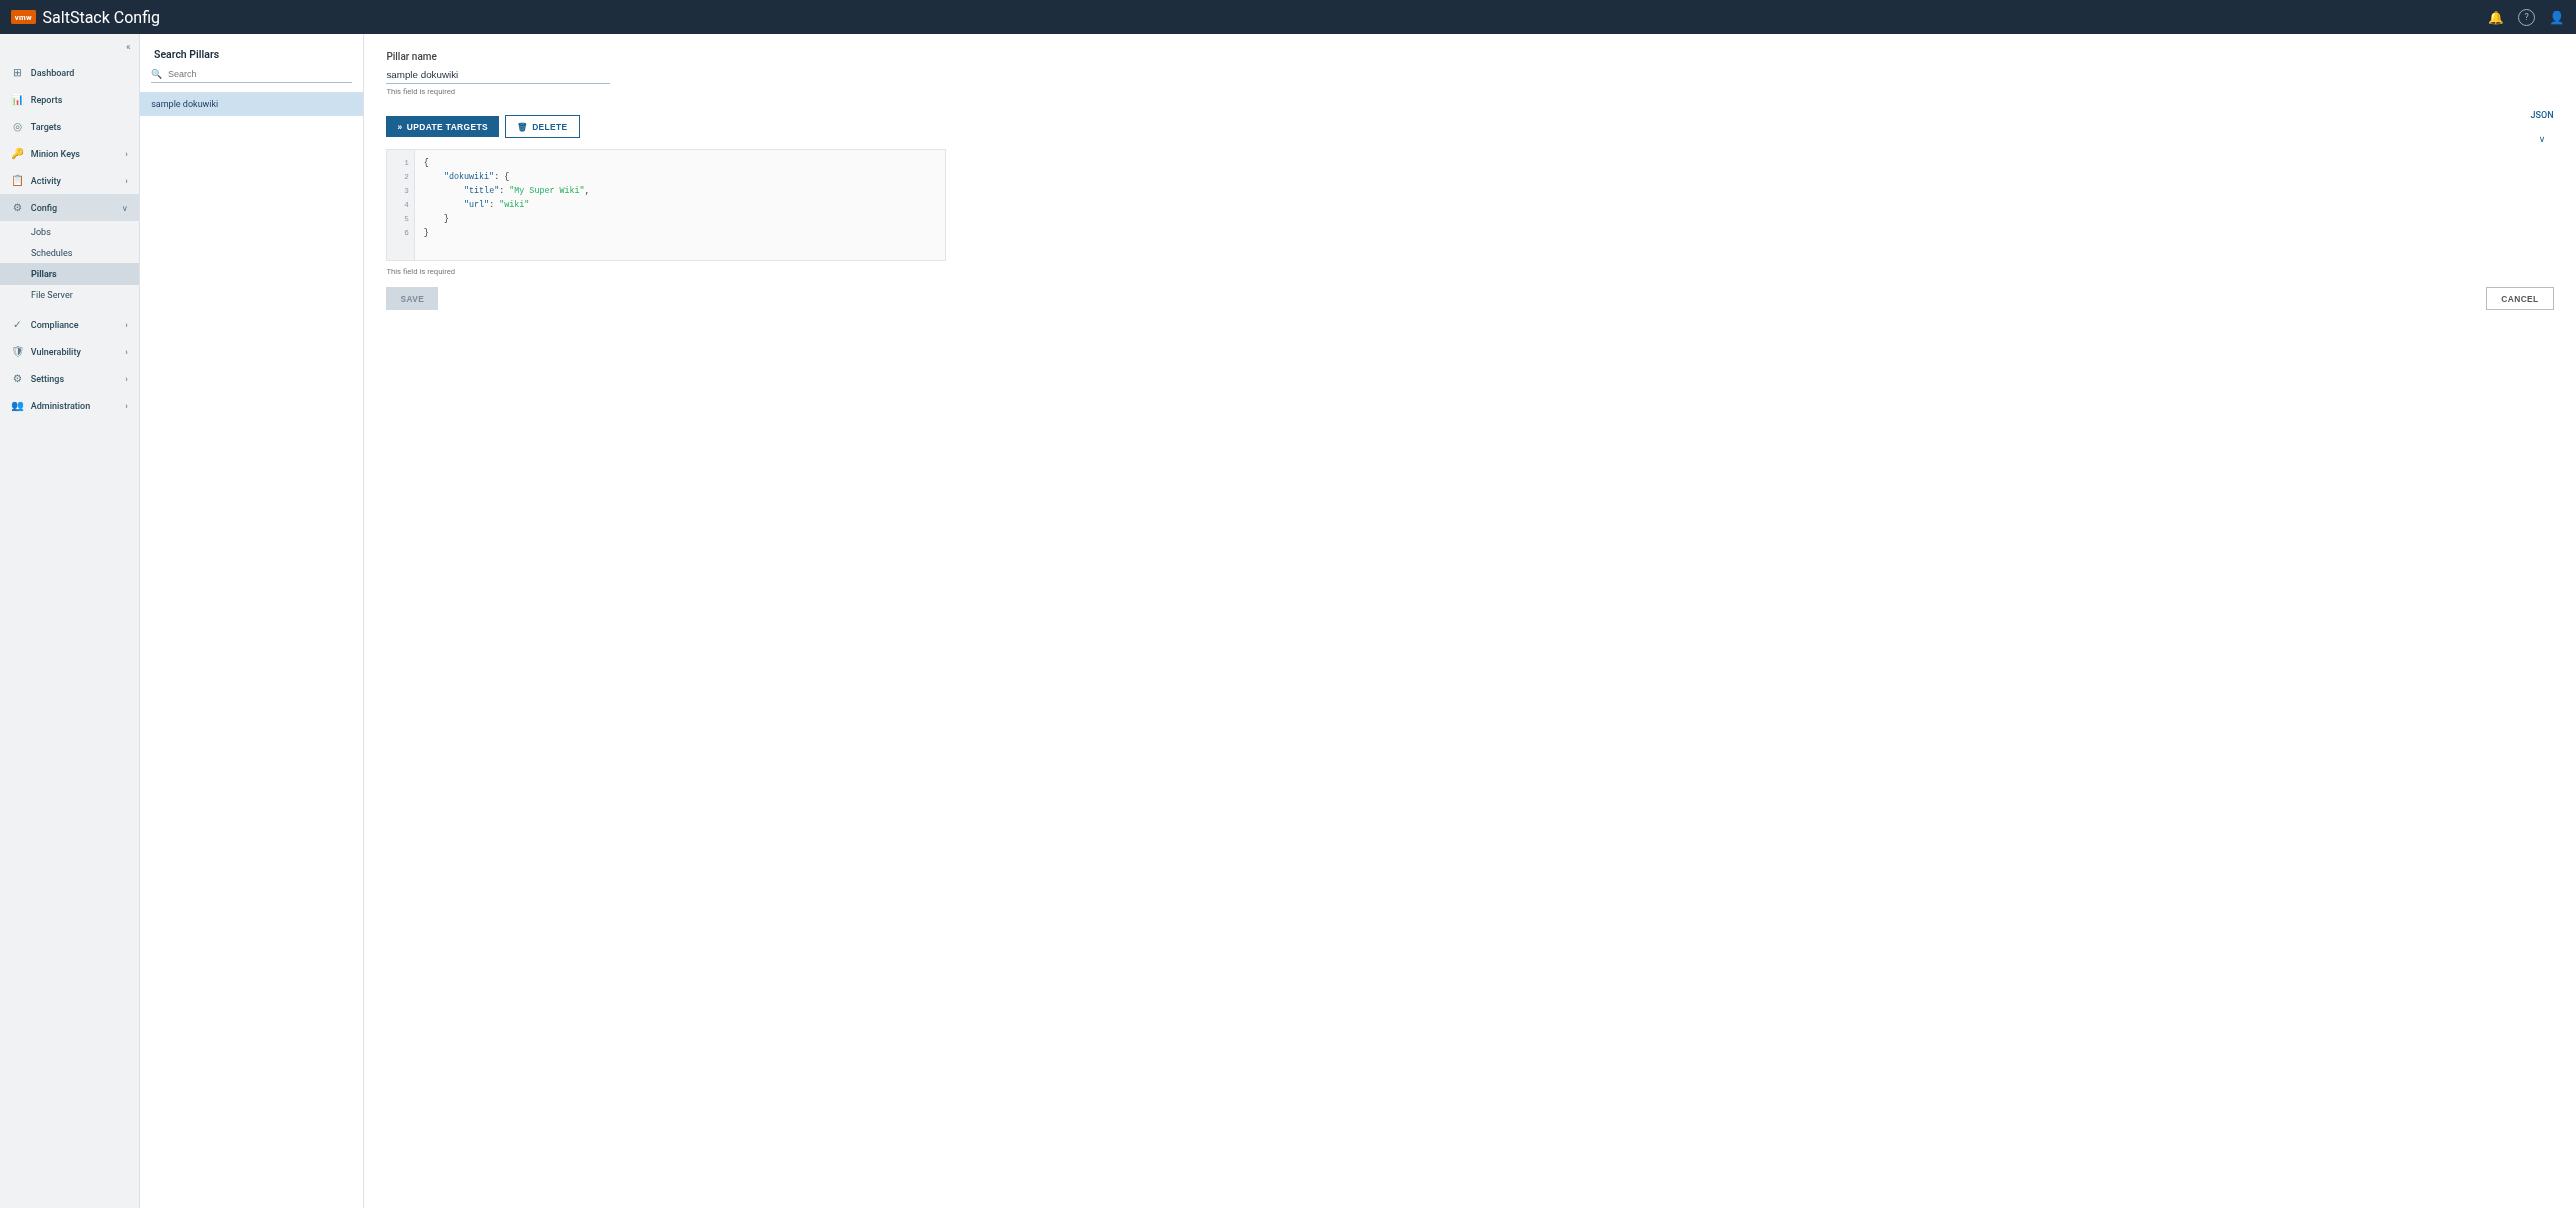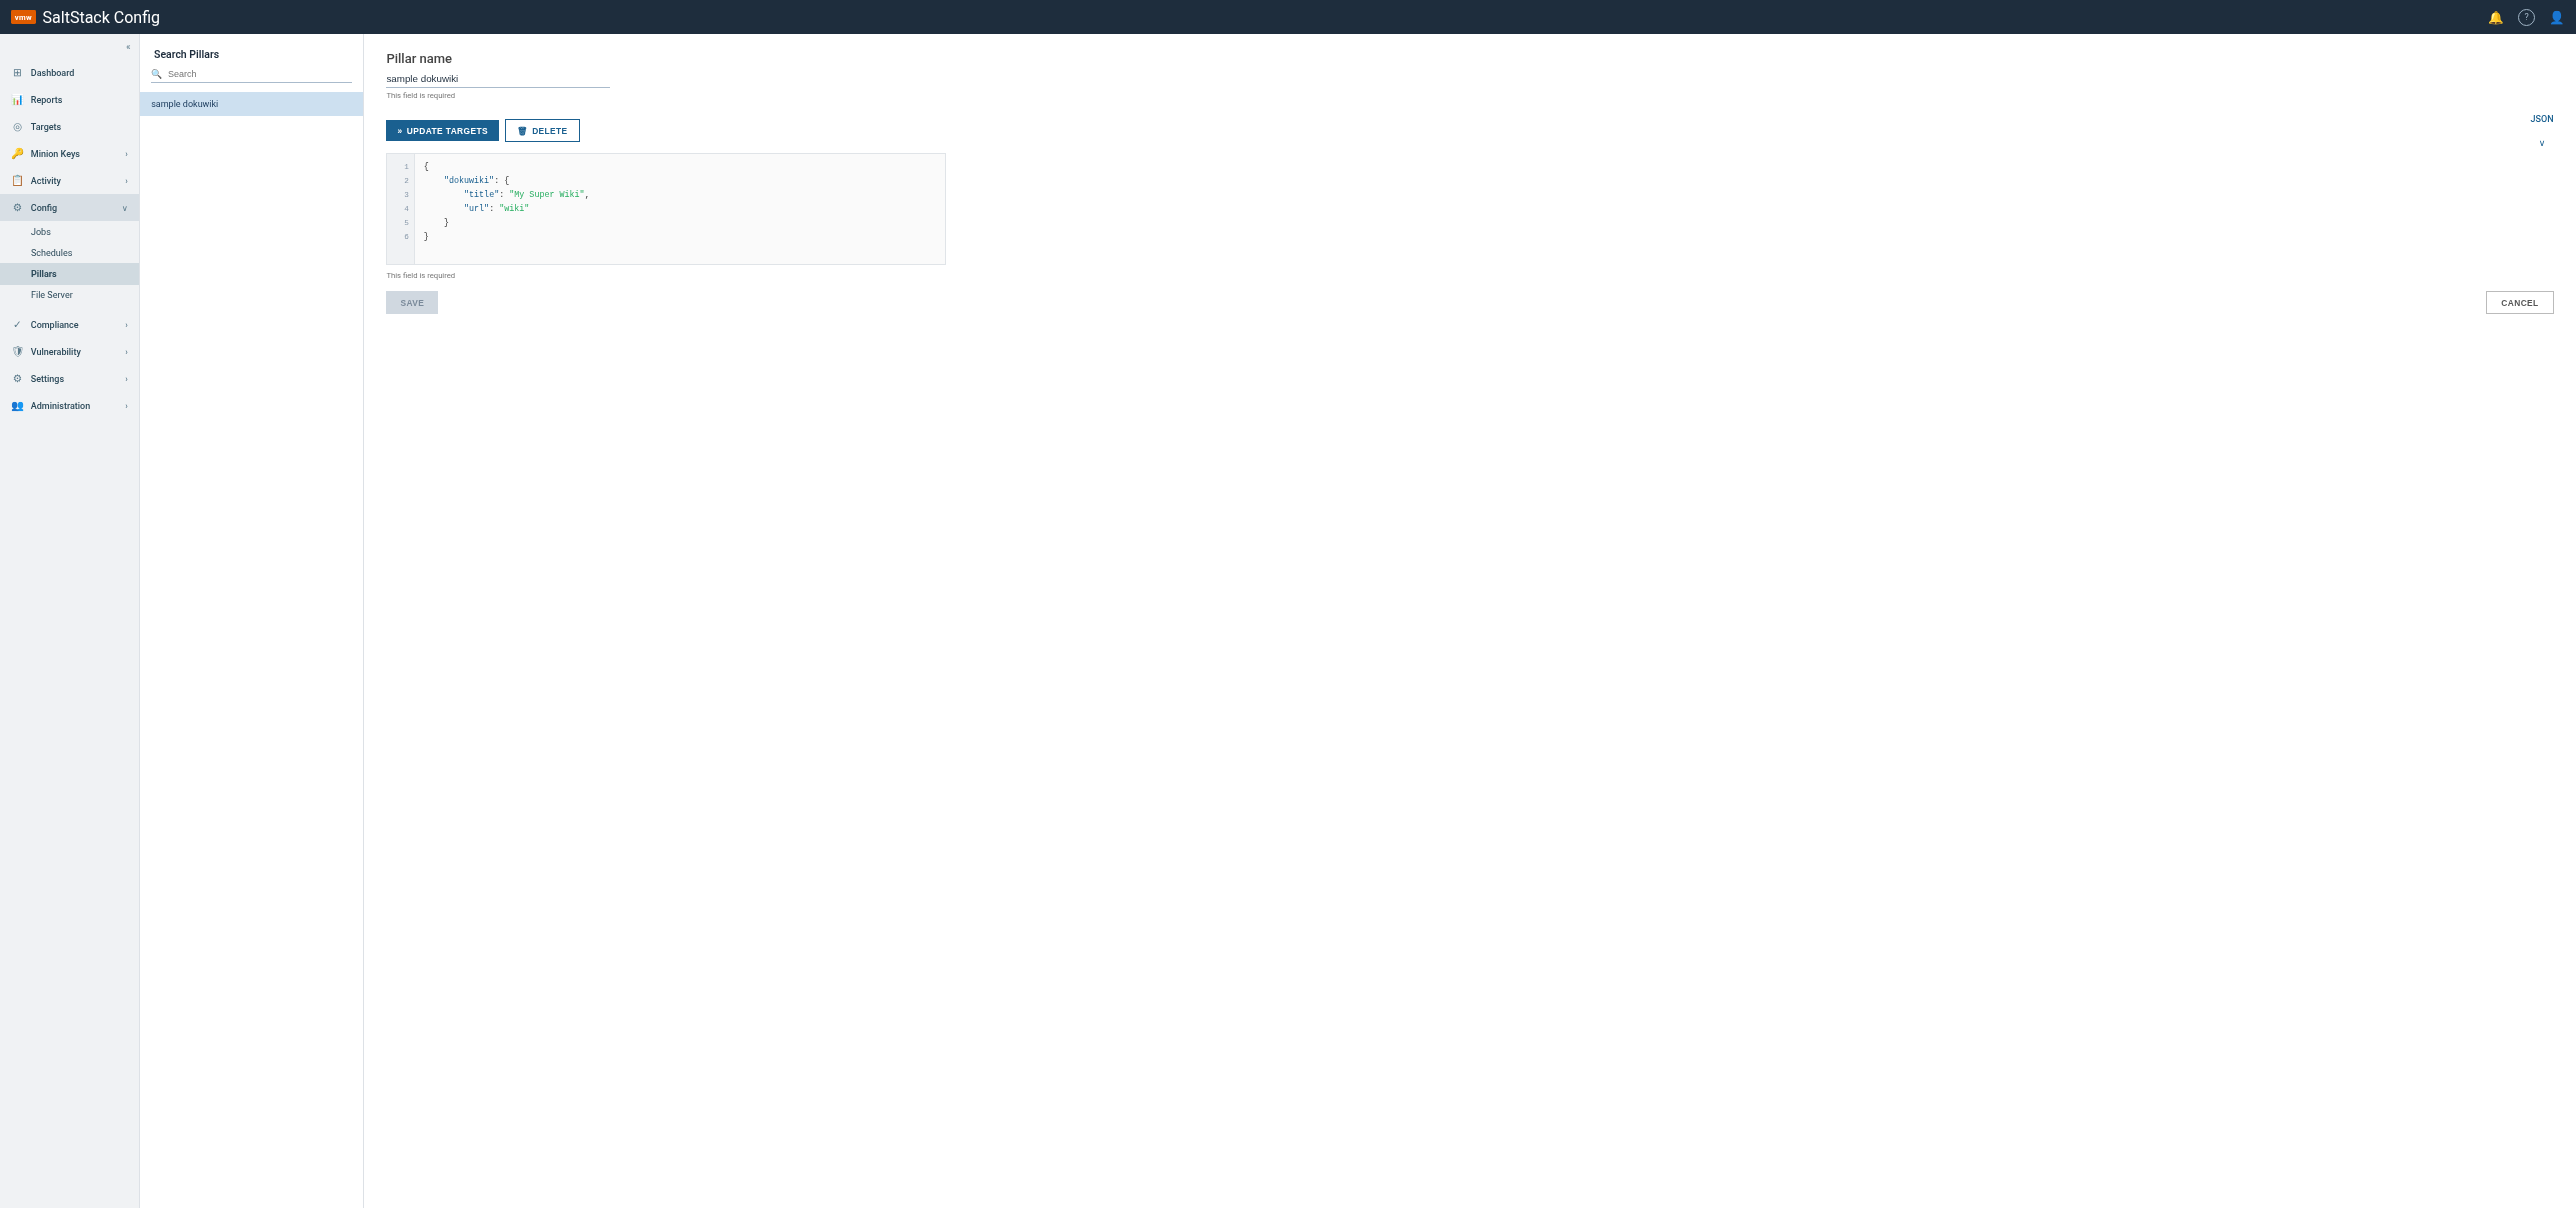--- a/index.html
+++ b/index.html
@@ -124,21 +124,21 @@
     .pillar-item.selected { background: #cde0f0; color: #1a3a5c; }
 
     
     .right-panel {
       flex: 1;
       background: white;
       overflow-y: auto;
       padding: 17px 22.4px;
     }
     .field-label {
-      font-size: 13px;
+      font-size: 10px;
       color: #444;
       margin-bottom: 4.2px;
       font-weight: 500;
     }
     .field-input {
       width: 224px;
       border: none;
       border-bottom: 0.7px solid #aabbcc;
       outline: none;
       font-size: 9.8px;

